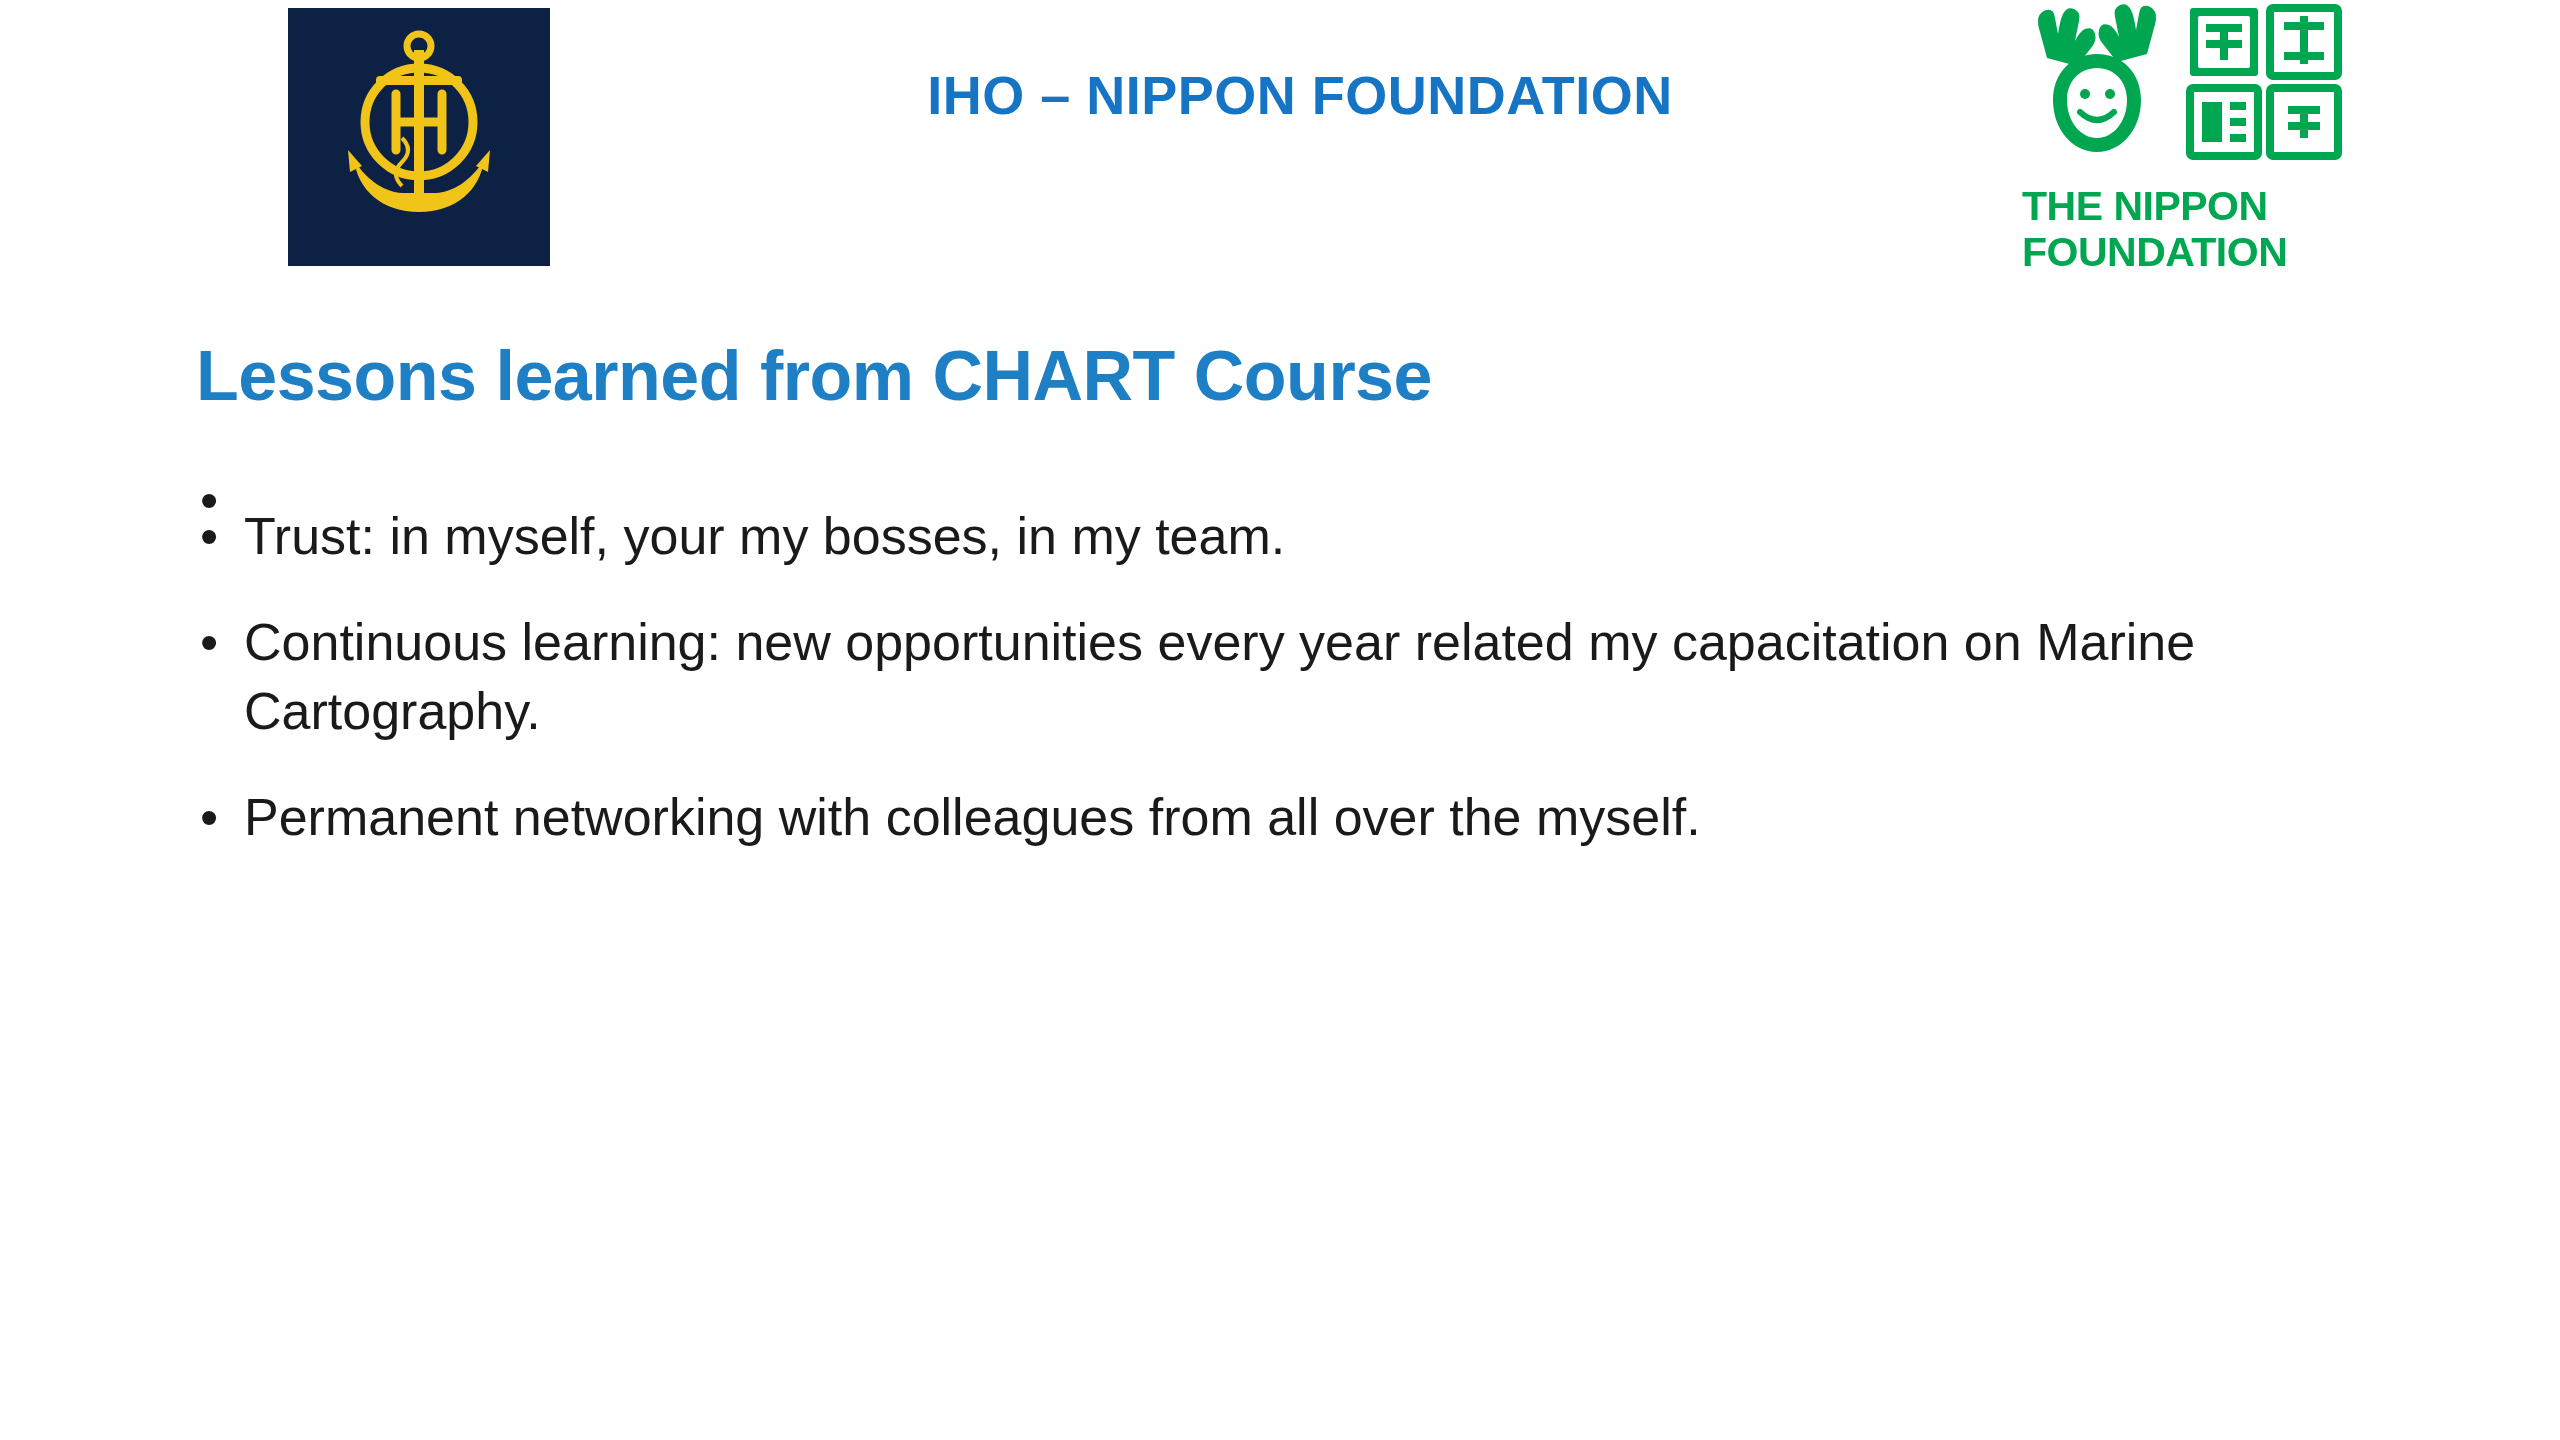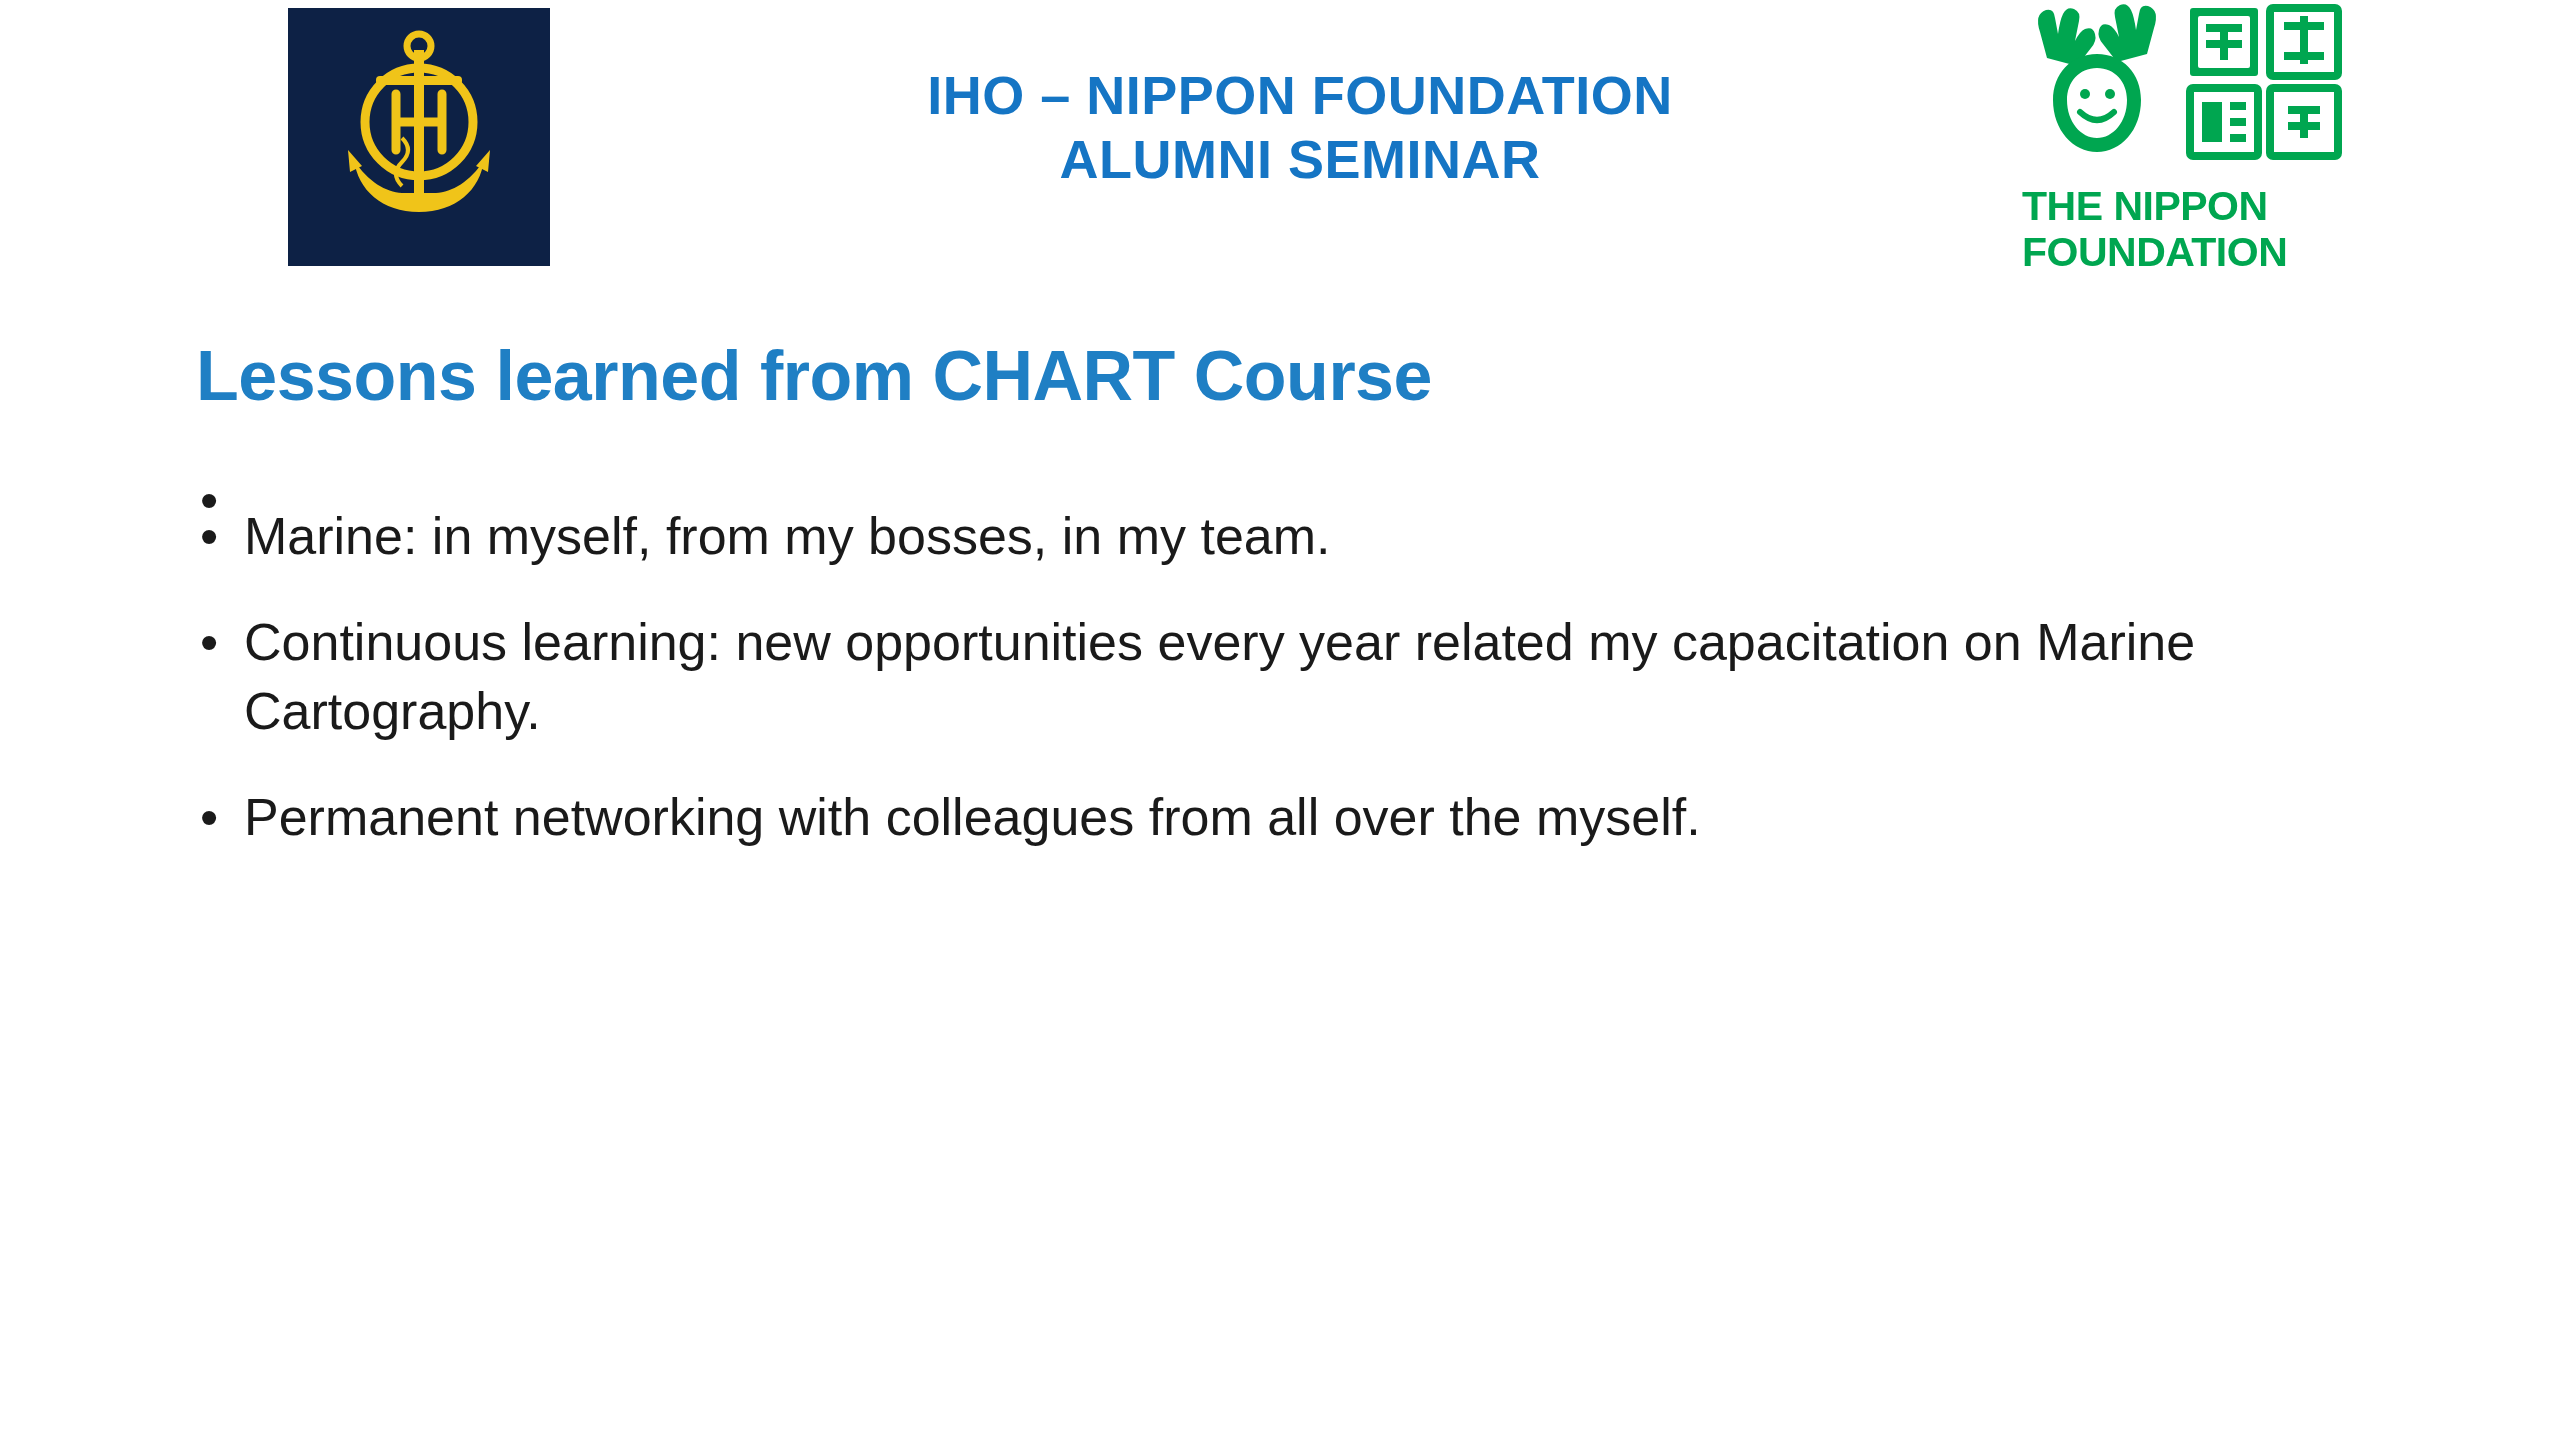--- a/index.html
+++ b/index.html
@@ -150,21 +150,20 @@
         <path d="M95 182 C132 182 156 160 160 130 C146 152 128 162 112 163 L95 163 Z" fill="#f0c419"></path>
         <path d="M24 120 L38 136 L26 142 Z" fill="#f0c419"></path>
         <path d="M166 120 L152 136 L164 142 Z" fill="#f0c419"></path>
 
         <path d="M78 108 q12 12 0 24 q-12 12 0 24" fill="none" stroke="#f0c419" stroke-width="4"></path>
       </svg>
     </div>
 
     <div class="seminar-title">
       <span>IHO – NIPPON FOUNDATION</span>
-      <span class="line2">ALUMNI SEMINAR</span>
     </div>
 
     <div class="nippon-logo">
       <svg class="nf-mark" viewBox="0 0 320 195" aria-hidden="true">
 
         <g fill="#00a650">
 
           <path d="M18 30 q-6 -18 6 -22 q8 -2 9 8 l3 16 q2 -14 5 -20 q4 -8 11 -5 q7 3 5 12 l-4 20 q5 -10 10 -12 q8 -3 10 5 q2 7 -4 14 l-14 18 l-30 -8 Z"></path>
           <path d="M132 26 q6 -18 -6 -22 q-8 -2 -9 8 l-3 16 q-2 -14 -5 -20 q-4 -8 -11 -5 q-7 3 -5 12 l4 20 q-5 -10 -10 -12 q-8 -3 -10 5 q-2 7 4 14 l14 18 l30 -8 Z"></path>
 
@@ -208,21 +207,21 @@
   </div>
 
   <div class="slide-title">Lessons learned from CHART Course</div>
 
   <div class="bullets">
     <div class="bullet">
       <span class="dot">•</span>
     </div>
     <div class="bullet">
       <span class="dot">•</span>
-      <span>Marine: in myself, from my bosses, in my team.</span>
+      <span>Trust: in myself, your my bosses, in my team.</span>
     </div>
     <div class="bullet">
       <span class="dot">•</span>
       <span>Continuous learning: new opportunities every year related my capacitation on Marine Cartography.</span>
     </div>
     <div class="bullet">
       <span class="dot">•</span>
       <span>Permanent networking with colleagues from all over the myself.</span>
     </div>
   </div>

